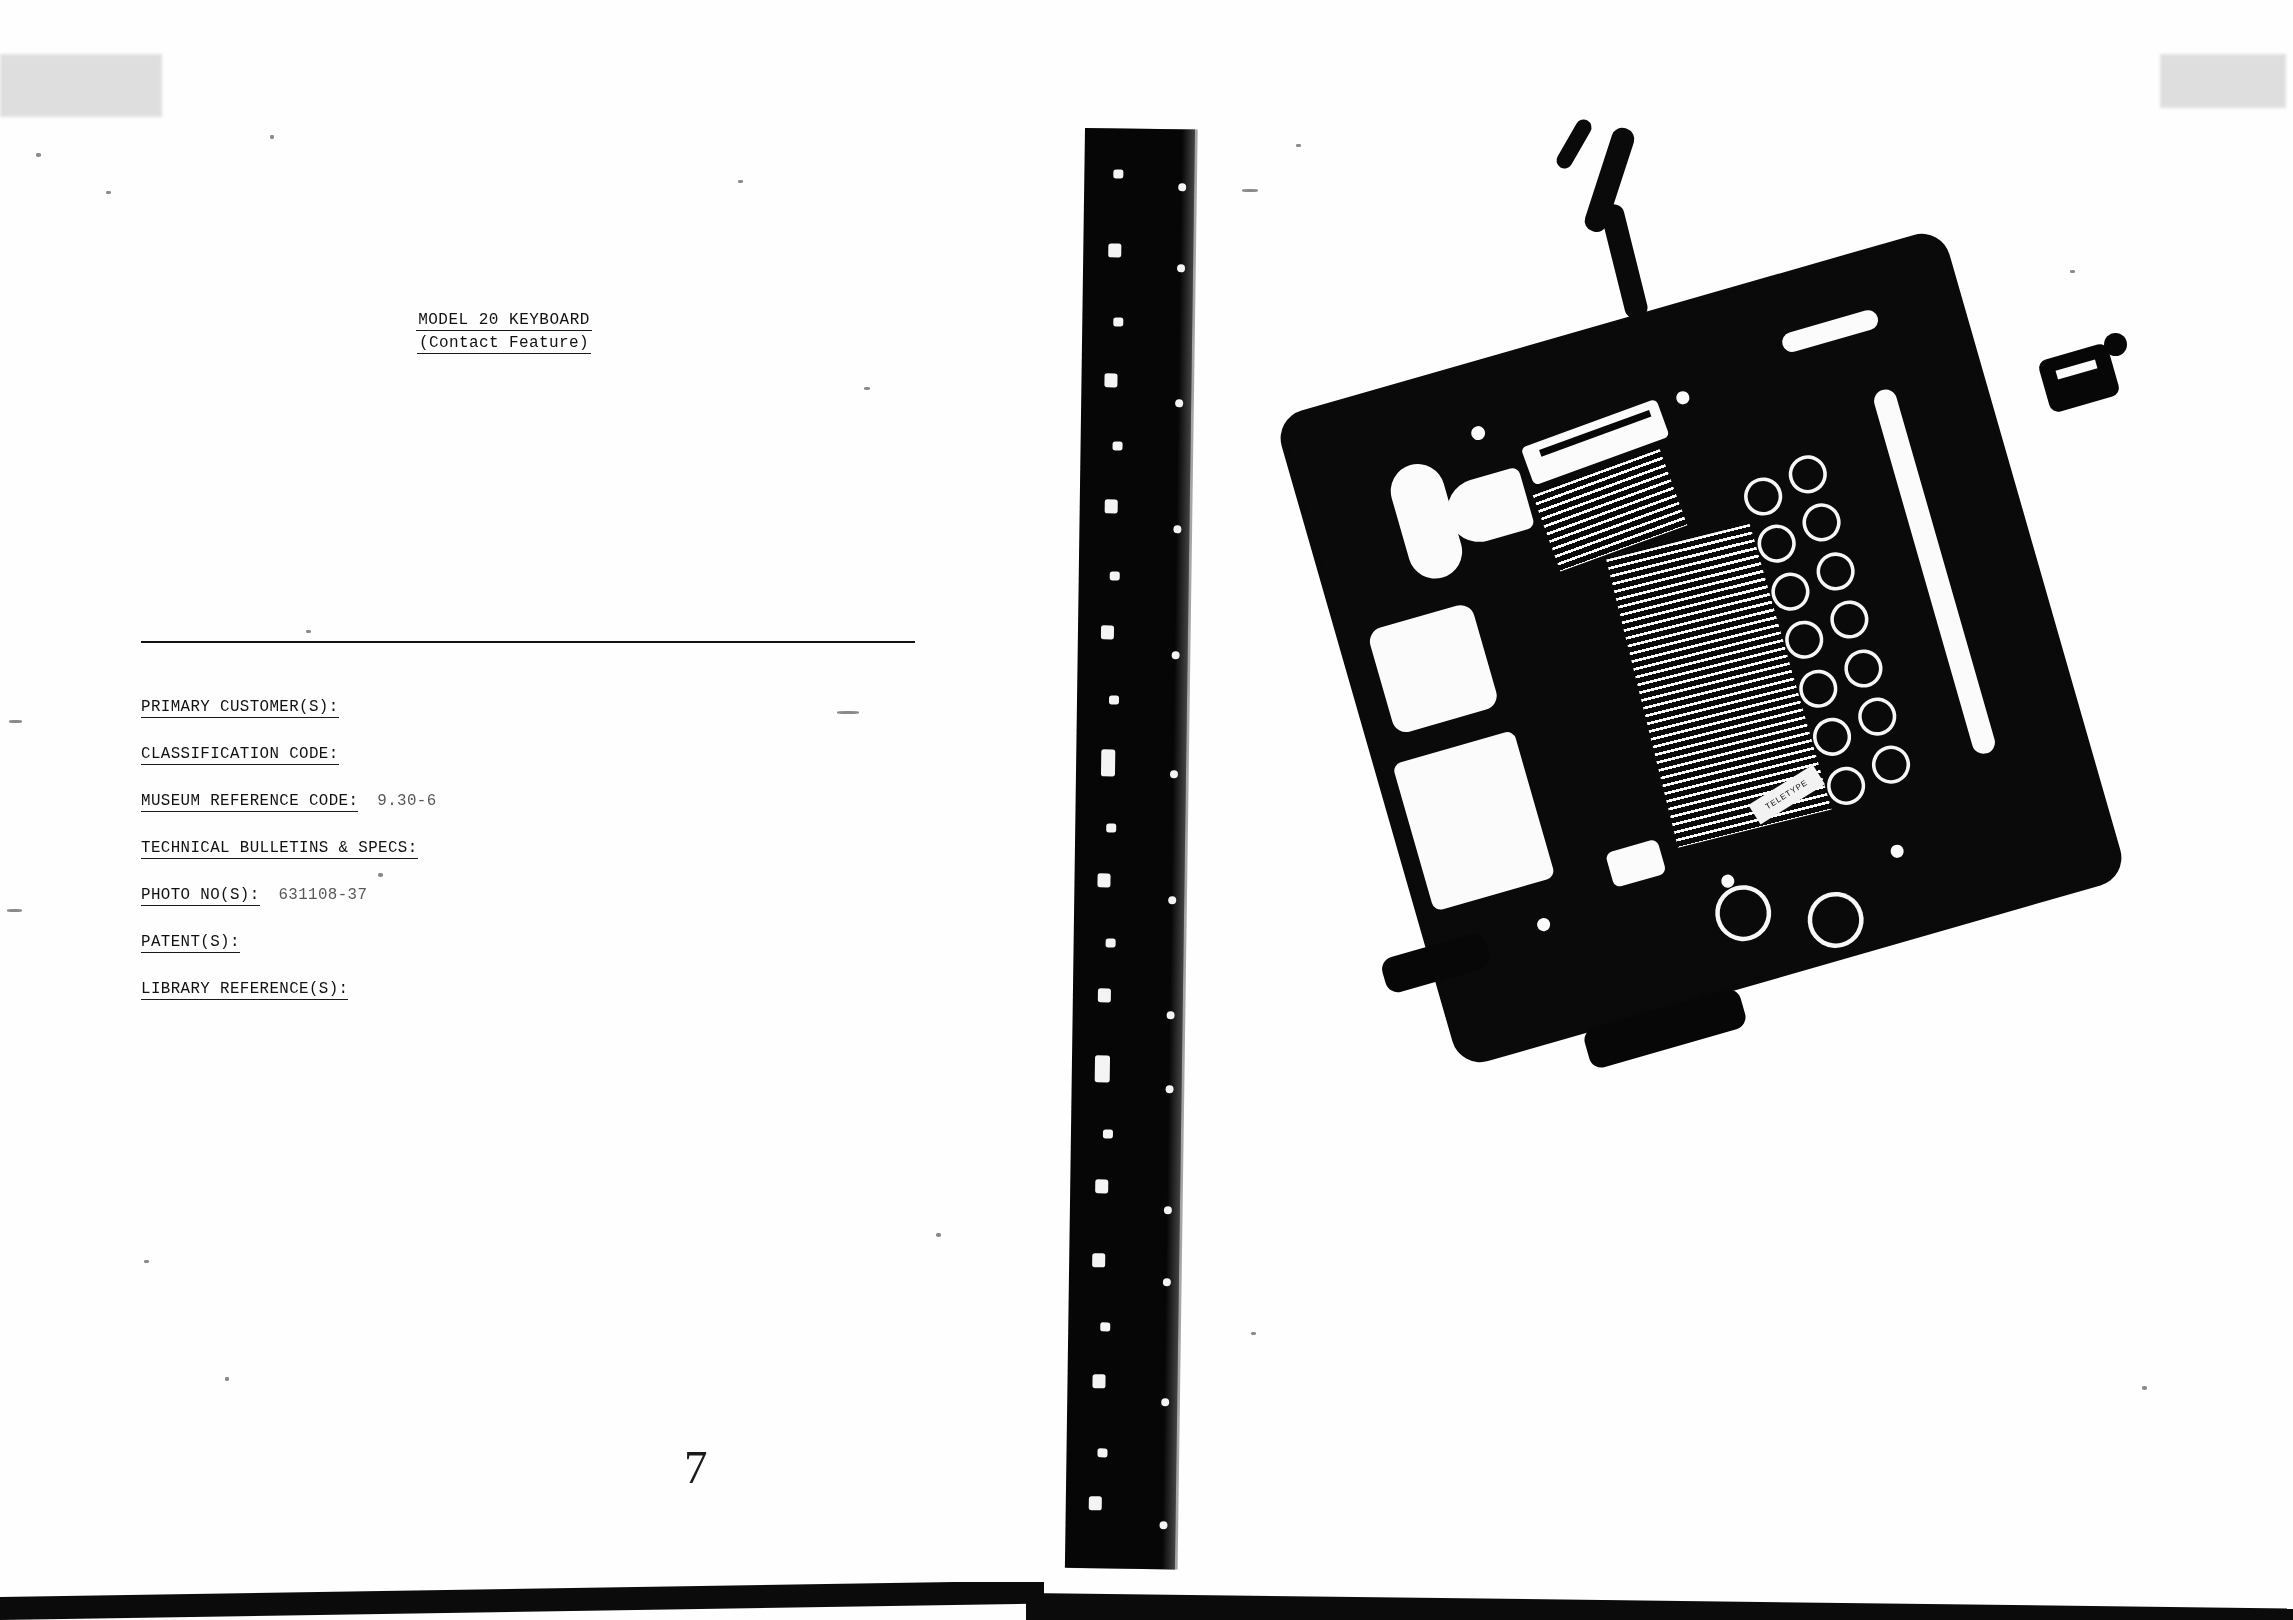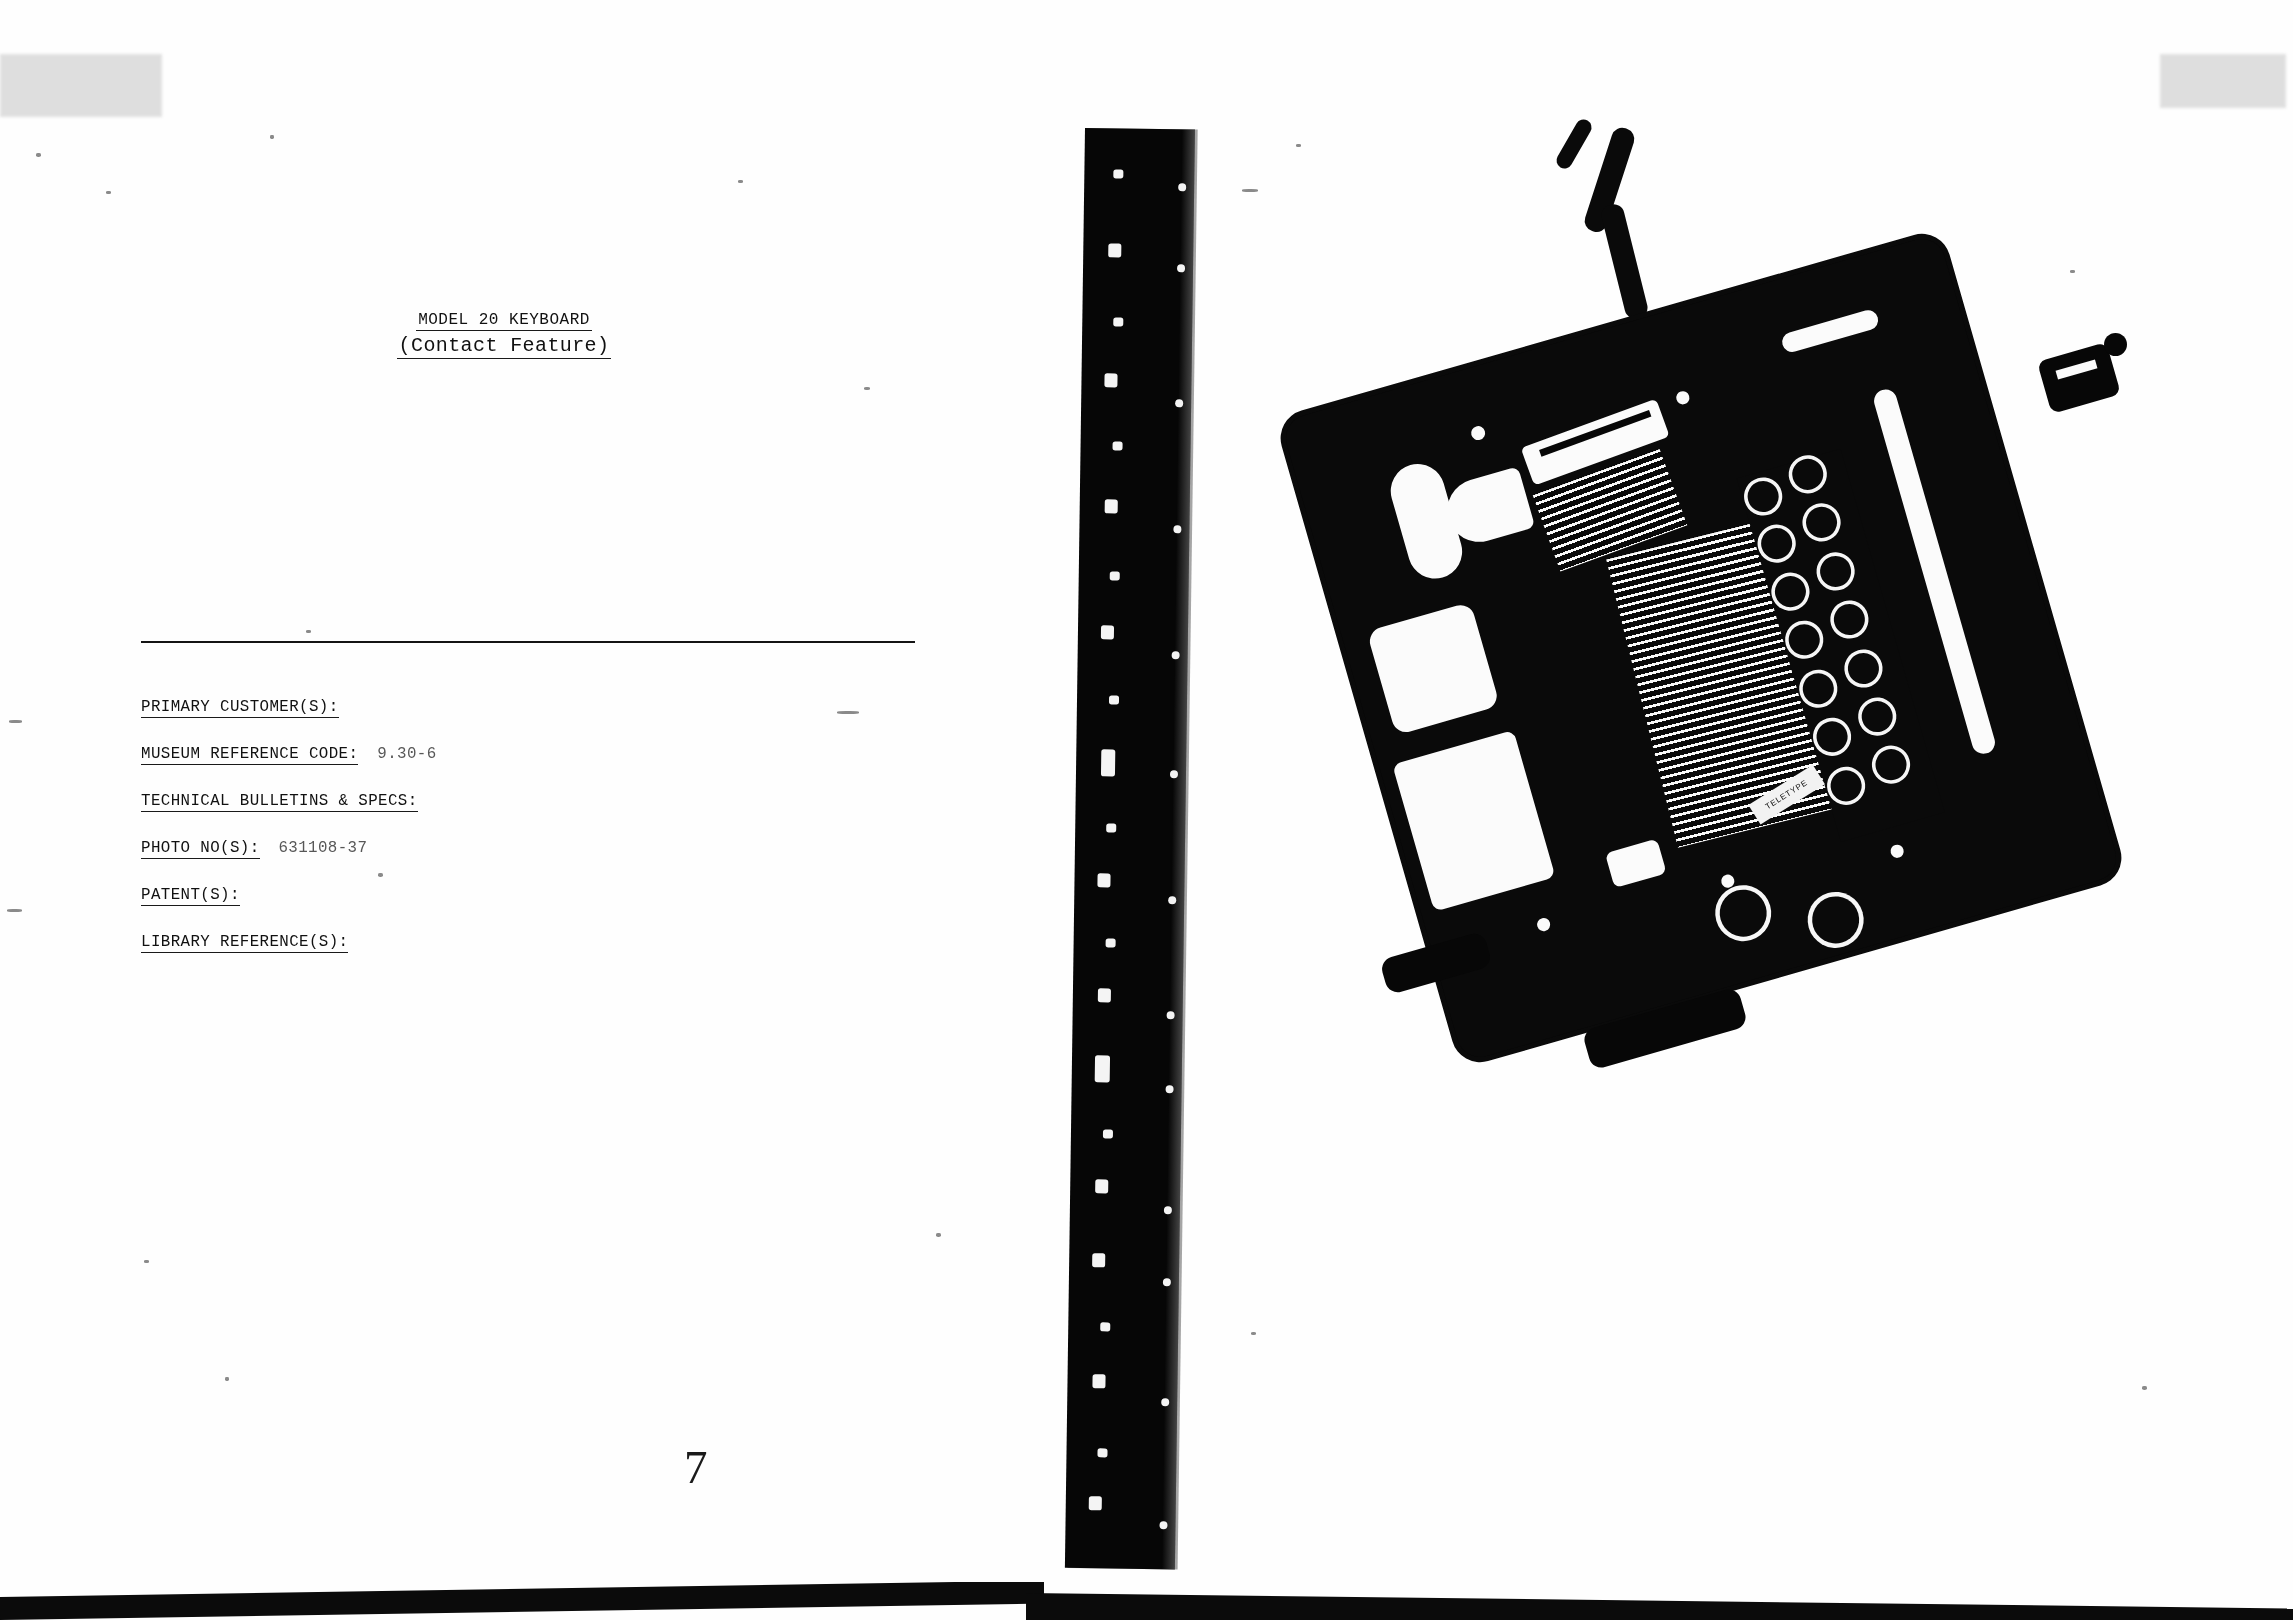--- a/index.html
+++ b/index.html
@@ -53,21 +53,21 @@
   }
   .title-line1 {
     font-size: 16px;
     letter-spacing: 0.5px;
     border-bottom: 1.4px solid #1a1a1a;
     display: inline-block;
     padding: 0 1.8px 0.9px 1.8px;
     white-space: nowrap;
   }
   .title-line2 {
-    font-size: 20px;
+    font-size: 16px;
     letter-spacing: 0.4px;
     border-bottom: 1.4px solid #1a1a1a;
     display: inline-block;
     padding: 0 1.8px 0.9px 1.8px;
     margin-top: 3.6px;
     white-space: nowrap;
   }
 
   .body-para {
     position: absolute;
@@ -280,20 +280,24 @@
       <div class="title-line1">MODEL 20 KEYBOARD</div>
       <div class="title-line2">(Contact Feature)</div>
     </div>
 
 
     <div class="rule"></div>
 
     <div class="fields">
       <div class="field-row">
         <span class="field-label">PRIMARY CUSTOMER(S):</span>
+        <span class="field-value"></span>
+      </div>
+      <div class="field-row">
+        <span class="field-label">CLASSIFICATION CODE:</span>
         <span class="field-value"></span>
       </div>
       <div class="field-row">
         <span class="field-label">MUSEUM REFERENCE CODE:</span>
         <span class="field-value faded">9.30-6</span>
       </div>
       <div class="field-row">
         <span class="field-label">TECHNICAL BULLETINS &amp; SPECS:</span>
         <span class="field-value"></span>
       </div>

